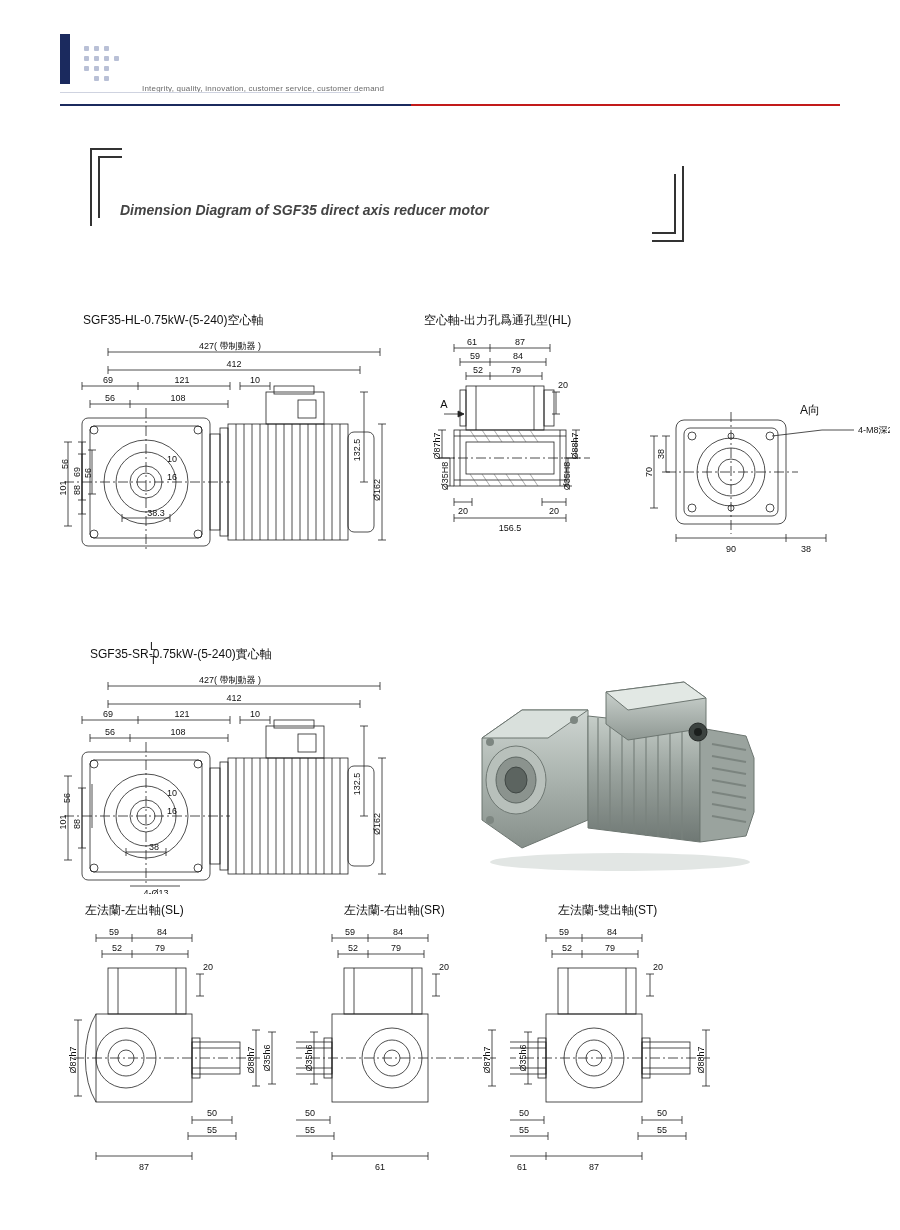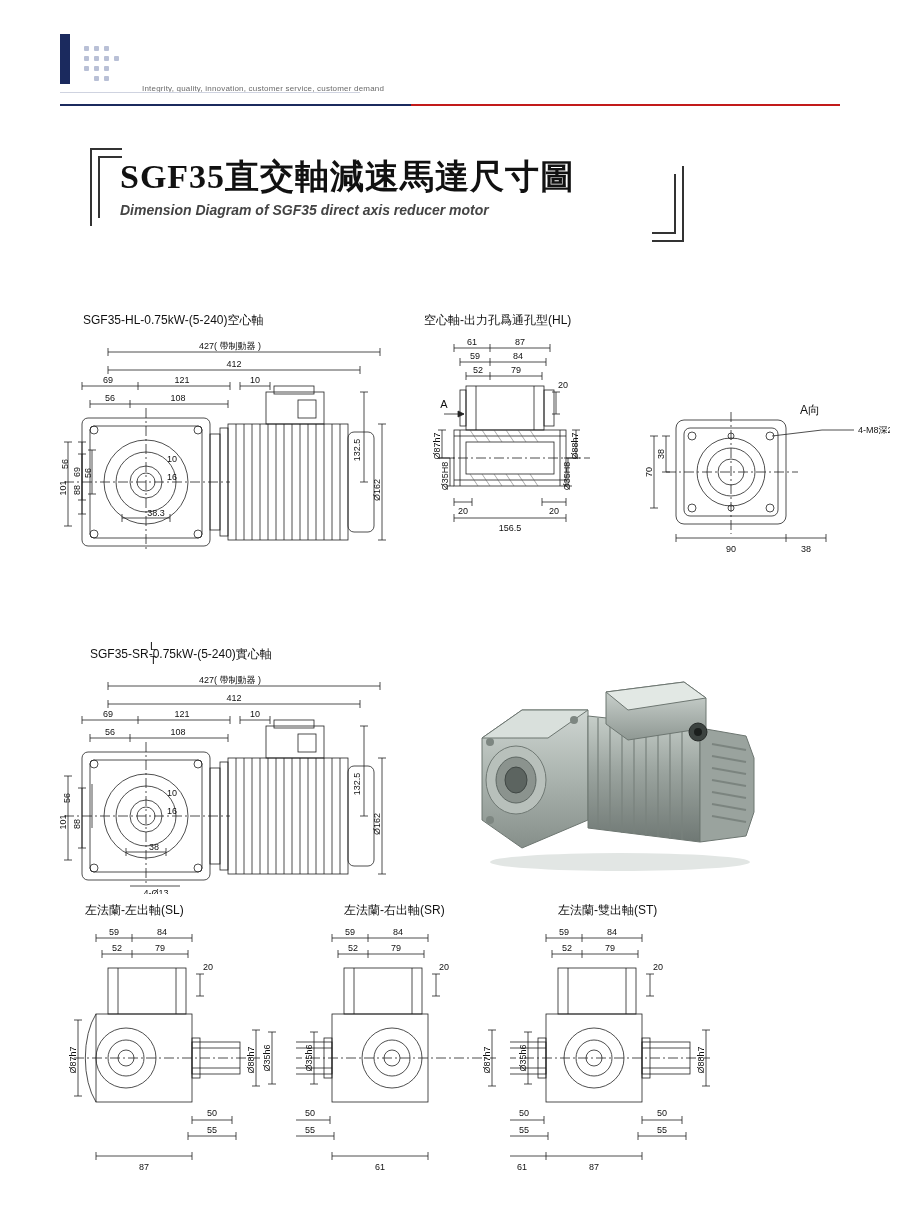--- a/index.html
+++ b/index.html
@@ -75,21 +75,20 @@
 
   <div class="title-wrap">
     <div class="title-br-tl"></div>
     <div class="title-br-tl2"></div>
     <div class="title-br-in"></div>
     <div class="title-br-in2"></div>
     <div class="title-br-r"></div>
     <div class="title-br-r2"></div>
     <div class="title-br-r3"></div>
     <div class="title-br-r4"></div>
-    <div class="title-cn">SGF35直交軸減速馬達尺寸圖</div>
     <div class="title-en">Dimension Diagram of SGF35 direct axis reducer motor</div>
   </div>
 
   <div class="caption" style="left:83px;top:312px;">SGF35-HL-0.75kW-(5-240)空心軸</div>
 
   <div class="dwg" style="left:60px;top:330px;">
     <svg width="360" height="220" viewBox="0 0 360 220">
       <g stroke="#222" fill="none" stroke-width="0.8">
 
         <line x1="48" y1="22" x2="320" y2="22"></line>

